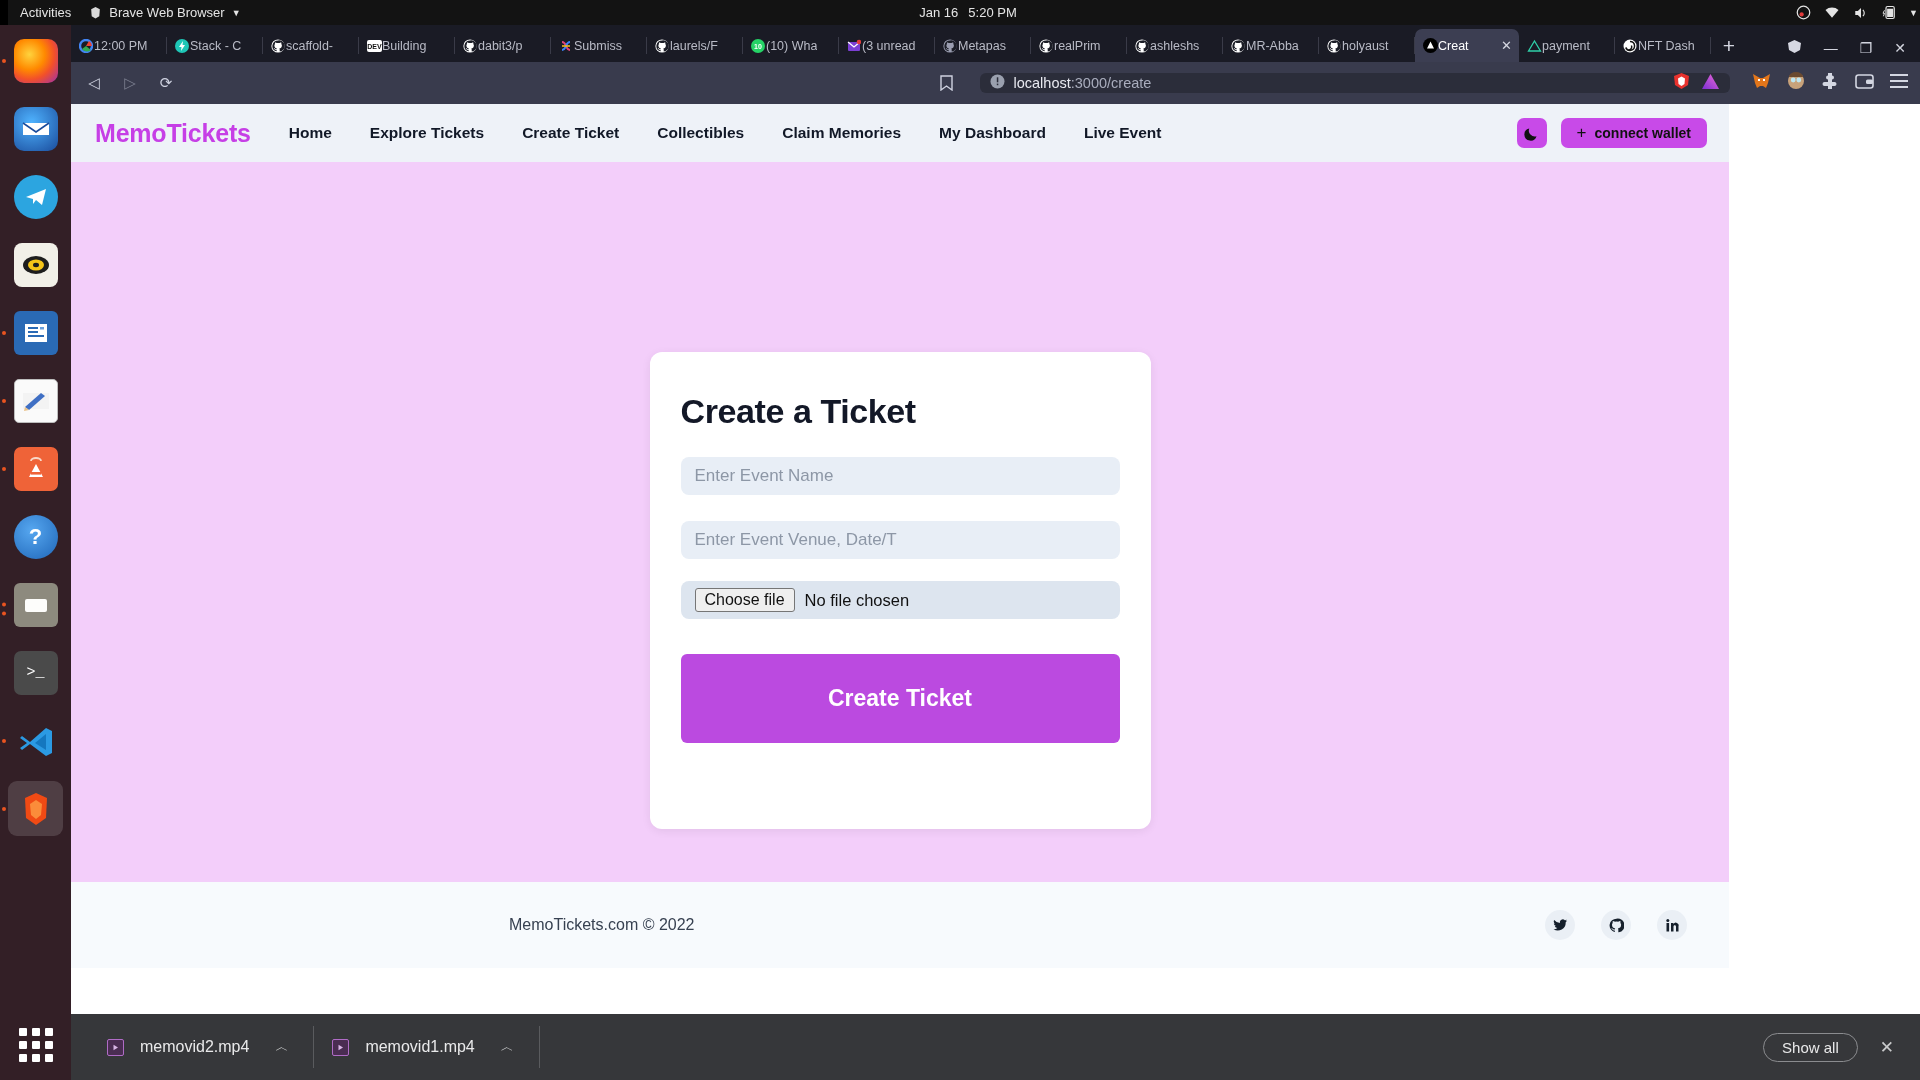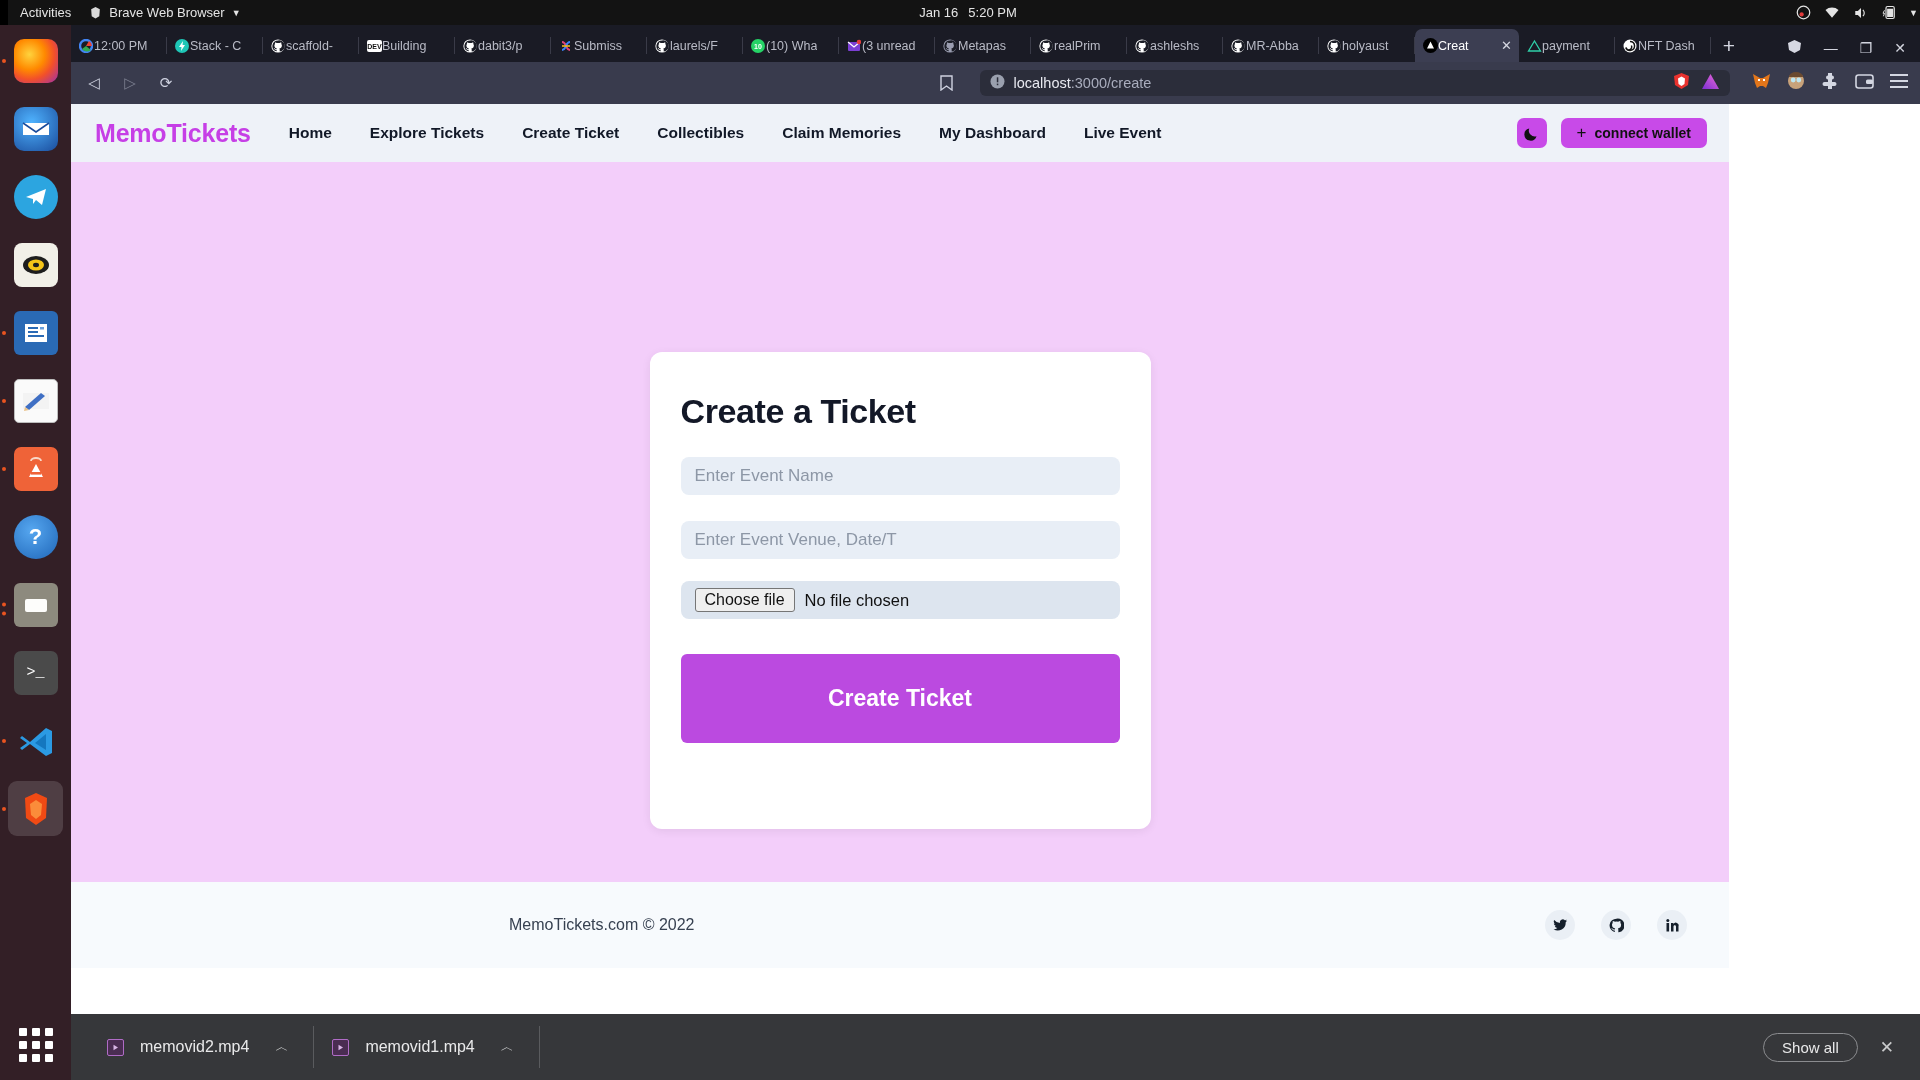--- a/index.html
+++ b/index.html
@@ -38,21 +38,21 @@
   .tab.active{background:#3c3e52;border-radius:7px 7px 0 0;color:#fff;width:104px;flex:0 0 104px;}
   .tab.active:after{display:none;}
   .tab .t-label{overflow:hidden;text-overflow:clip;}
   .tab .t-close{margin-left:auto;font-size:13px;color:#d6d8e2;}
   .tab-fav{width:16px;height:16px;flex:0 0 16px;display:flex;align-items:center;justify-content:center;}
   .newtab{width:36px;height:33px;display:flex;align-items:center;justify-content:center;color:#d3d5df;font-size:21px;}
   .winctl{margin-left:auto;display:flex;align-items:center;gap:22px;padding:0 14px 5px 14px;color:#d3d5df;font-size:14px;}
 
   .toolbar{height:42px;background:#393b4d;display:flex;align-items:center;padding:0 12px;gap:14px;}
   .tb-btn{width:22px;height:22px;display:flex;align-items:center;justify-content:center;color:#cfd2e0;font-size:15px;}
-  .urlwrap{flex:1;height:26px;background:#2b2d3a;border-radius:6px;display:flex;align-items:center;
+  .urlwrap{flex:1;height:20px;background:#2b2d3a;border-radius:6px;display:flex;align-items:center;
            padding:0 10px;gap:9px;margin-left:8px;margin-right:8px;position:relative;}
   .urltext{font-size:14.5px;color:#e9eaf1;}
   .urltext .dim{color:#a9adbd;}
   .url-right{margin-left:auto;display:flex;align-items:center;gap:11px;}
   .tb-right{display:flex;align-items:center;gap:16px;}
 
   
   .page{position:absolute;left:0;top:79px;width:1658px;height:936px;background:#ffffff;}
   .navbar{height:58px;background:#eef2f8;display:flex;align-items:center;padding:0 22px 0 24px;}
   .logo{font-size:25px;font-weight:bold;color:#c63fe6;letter-spacing:-.2px;margin-right:38px;}

